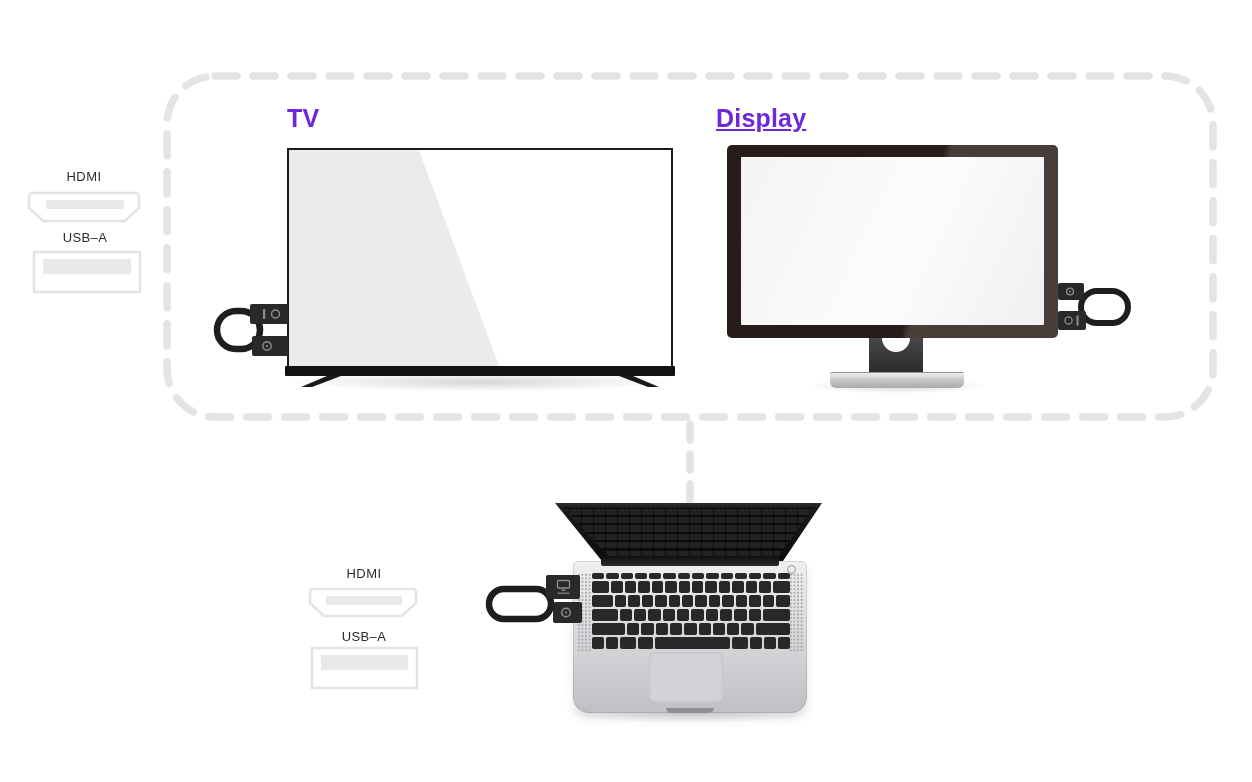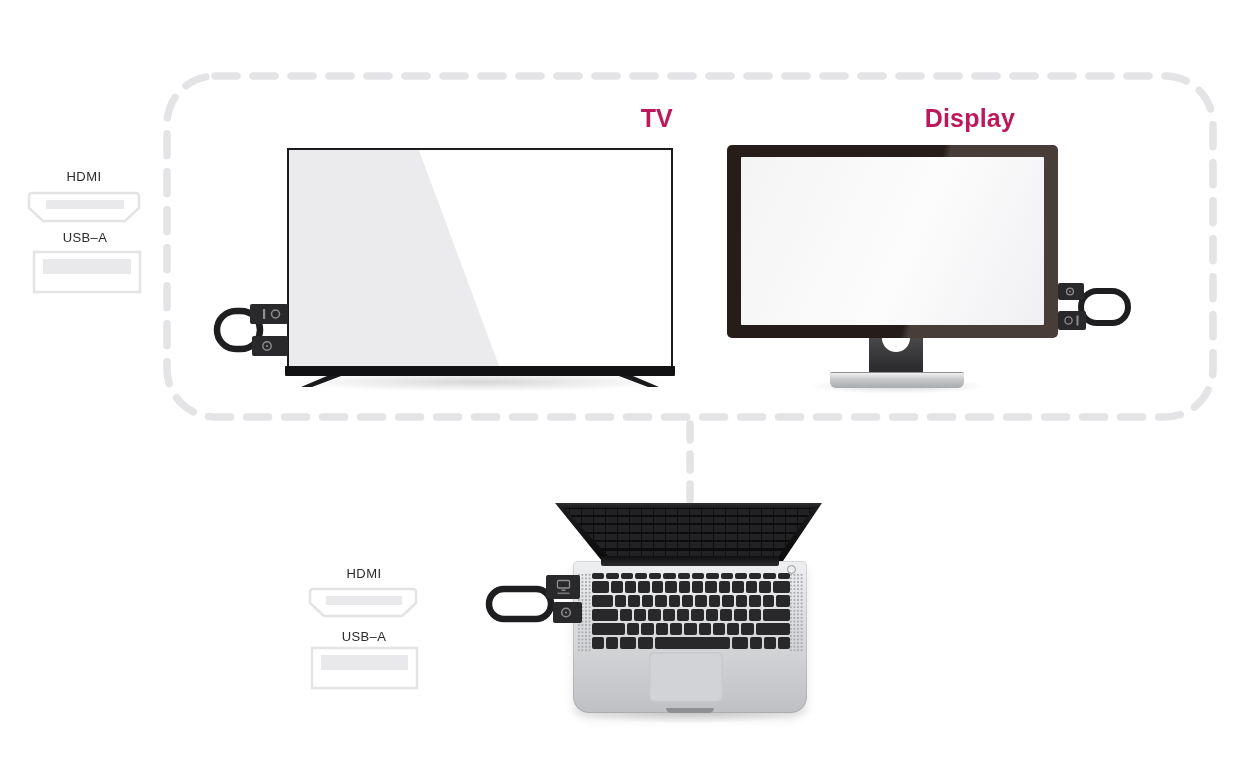--- a/index.html
+++ b/index.html
@@ -7,22 +7,22 @@
     position:relative;width:1252px;height:782px;background:#ffffff;overflow:hidden;
     font-family:"Liberation Sans", sans-serif;color:#111;
   }
   .abs{position:absolute;}
   svg.layer{position:absolute;left:0;top:0;width:1252px;height:782px;pointer-events:none;}
   .bg-layer{z-index:2;}
   .fg-layer{z-index:10;}
 
   
   .device-label{
-    position:absolute;text-align:right;font-weight:800;font-size:25px;
-    letter-spacing:.2px;color:#be185d;z-index:11;
+    position:absolute;text-align:left;font-weight:800;font-size:25px;
+    letter-spacing:.2px;color:#6d28d9;z-index:11;
   }
   .legend-label{
     position:absolute;text-align:center;font-weight:500;font-size:13px;
     letter-spacing:.4px;color:#2b2b2d;z-index:11;
   }
 
   
   .soft-shadow{position:absolute;z-index:1;
     background:radial-gradient(ellipse at center, rgba(0,0,0,.16) 0%, rgba(0,0,0,0) 68%);}
 
@@ -263,19 +263,19 @@
       </g>
       <rect x="553" y="602" width="29" height="21" rx="2" fill="#29292b"></rect>
       <g>
         <circle cx="566" cy="612.5" r="4.3" fill="none" stroke="#8e8e91" stroke-width="1.5"></circle>
         <circle cx="566" cy="612.5" r="1.1" fill="#8e8e91"></circle>
       </g>
     </g>
   </svg>
 
   <div class="device-label" style="left:287px;top:104px;width:386px;">TV</div>
-  <div class="device-label" style="left:684px;top:104px;width:331px;">Display</div>
+  <div class="device-label" style="left:716px;top:104px;width:331px;text-decoration:underline;">Display</div>
 
   <div class="legend-label" style="left:29px;top:169px;width:110px;">HDMI</div>
   <div class="legend-label" style="left:29px;top:230px;width:112px;">USB–A</div>
   <div class="legend-label" style="left:309px;top:566px;width:110px;">HDMI</div>
   <div class="legend-label" style="left:309px;top:629px;width:110px;">USB–A</div>
 </div>
 
 </body></html>

